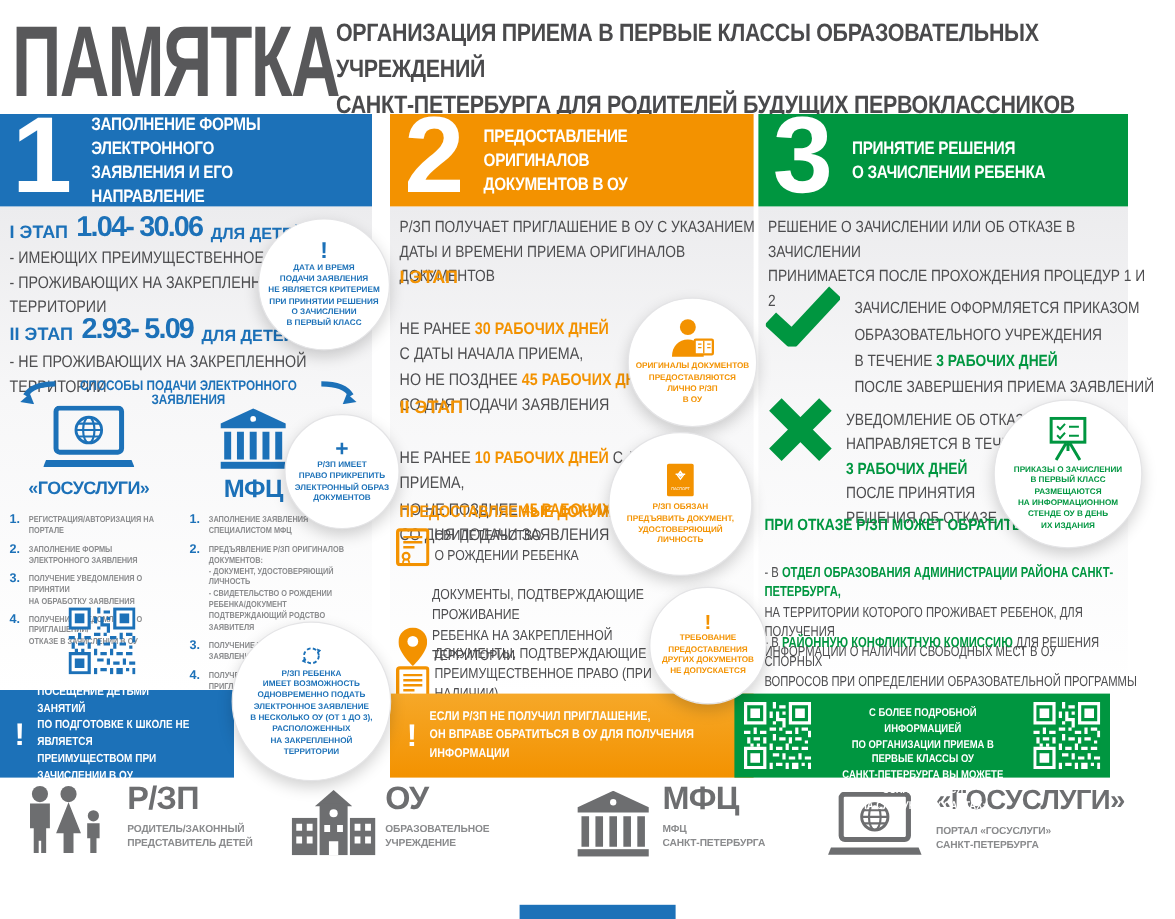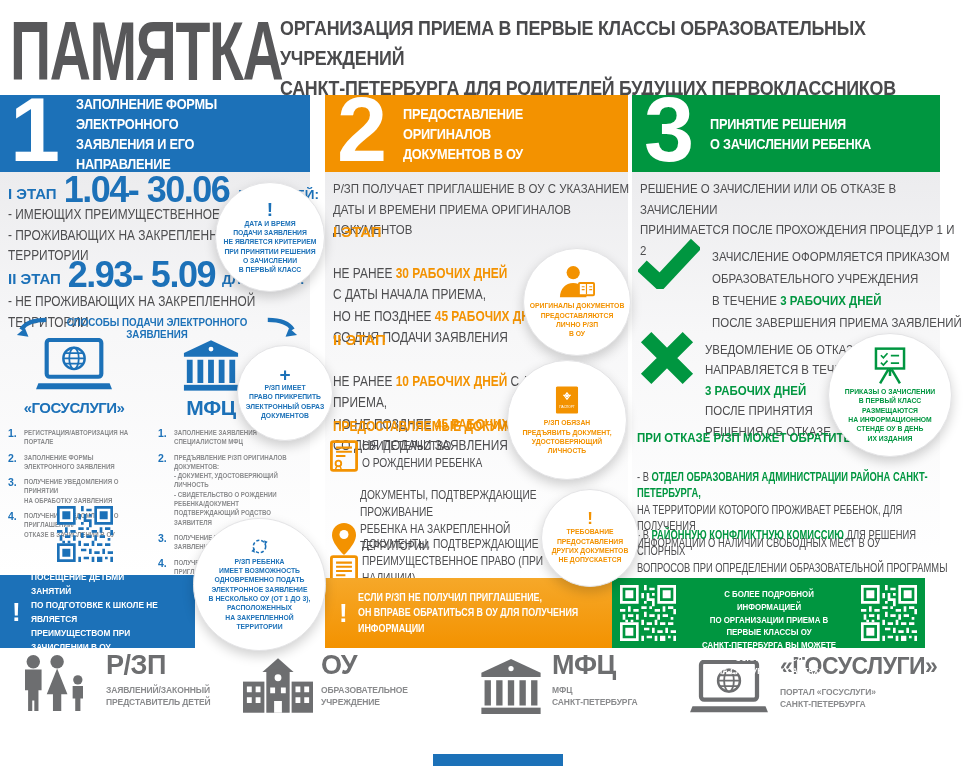--- a/index.html
+++ b/index.html
@@ -17,21 +17,21 @@
   .hdr{position:absolute;top:95px;height:77px;display:flex;align-items:center}
   .num{font-weight:bold;color:#fff;font-size:90px;line-height:70px;text-align:center;flex:0 0 auto;overflow:hidden;height:77px}
   .col-title{font-weight:bold;color:#fff;font-size:15px;line-height:20px;letter-spacing:-.3px;width:300px}
   .body-bg{position:absolute;top:172px;background:linear-gradient(180deg,#ececee 0%,#f7f7f8 40%,#ffffff 100%)}
   .circle{position:absolute;background:#fff;border:1px solid #e4e4e6;border-radius:50%;
           box-shadow:0 5px 12px rgba(0,0,0,.18);display:flex;flex-direction:column;
           align-items:center;justify-content:center;text-align:center;z-index:6;padding:4px;box-sizing:border-box}
   .ct{font-weight:bold;font-size:6.8px;line-height:9.3px;letter-spacing:0}
   .stage-row{display:flex;align-items:flex-end;gap:7px;white-space:nowrap}
   .stage-lbl{font-size:15px;font-weight:bold;color:#1c71b8}
-  .dates{font-size:36px;font-weight:bold;color:#1c71b8;letter-spacing:-1.5px;line-height:25px}
+  .dates{font-size:24px;font-weight:bold;color:#1c71b8;letter-spacing:-1.5px;line-height:25px}
   .fordet{font-size:13.5px;font-weight:bold;color:#1c71b8}
   .items{font-size:14px;line-height:20.5px;color:#4d4d4f;width:380px}
   .lst{display:flex;flex-direction:column;gap:6px}
   .li{display:flex;gap:4px}
   .li .n{font-size:10.5px;font-weight:bold;color:#1c71b8;flex:0 0 12px;line-height:10px}
   .li .t{font-size:7.2px;line-height:9.3px;color:#8a8b8d;font-weight:600;width:170px}
   .docrow{display:flex;gap:4px;align-items:flex-end}
   .doctxt{font-size:12px;line-height:17px;color:#4d4d4f;width:260px}
   .bbox{position:absolute;z-index:4;display:flex;align-items:center;gap:10px;box-sizing:border-box}
   .bang{font-size:26px;font-weight:bold;color:#fff;line-height:26px}
@@ -453,21 +453,21 @@
         </svg>
       </div>
   </div>
 
   <div class="abs ic gray" style="left:10px;top:655px;width:88px;height:58px">
       <svg>
         <use href="#i-family"></use>
       </svg>
     </div>
   <div class="abs footer-abbr" style="left:106px;top:650px;font-size:27px">Р/ЗП</div>
-  <div class="abs footer-desc pre" style="left:106px;top:684px">ЗАЯВЛЕНИЙ/ЗАКОННЫЙ
+  <div class="abs footer-desc pre" style="left:106px;top:684px">РОДИТЕЛЬ/ЗАКОННЫЙ
 ПРЕДСТАВИТЕЛЬ ДЕТЕЙ</div>
 
   <div class="abs ic gray" style="left:243px;top:658px;width:70px;height:55px">
       <svg>
         <use href="#i-school"></use>
       </svg>
     </div>
   <div class="abs footer-abbr" style="left:321px;top:650px;font-size:27px">ОУ</div>
   <div class="abs footer-desc pre" style="left:321px;top:684px">ОБРАЗОВАТЕЛЬНОЕ
 УЧРЕЖДЕНИЕ</div>

